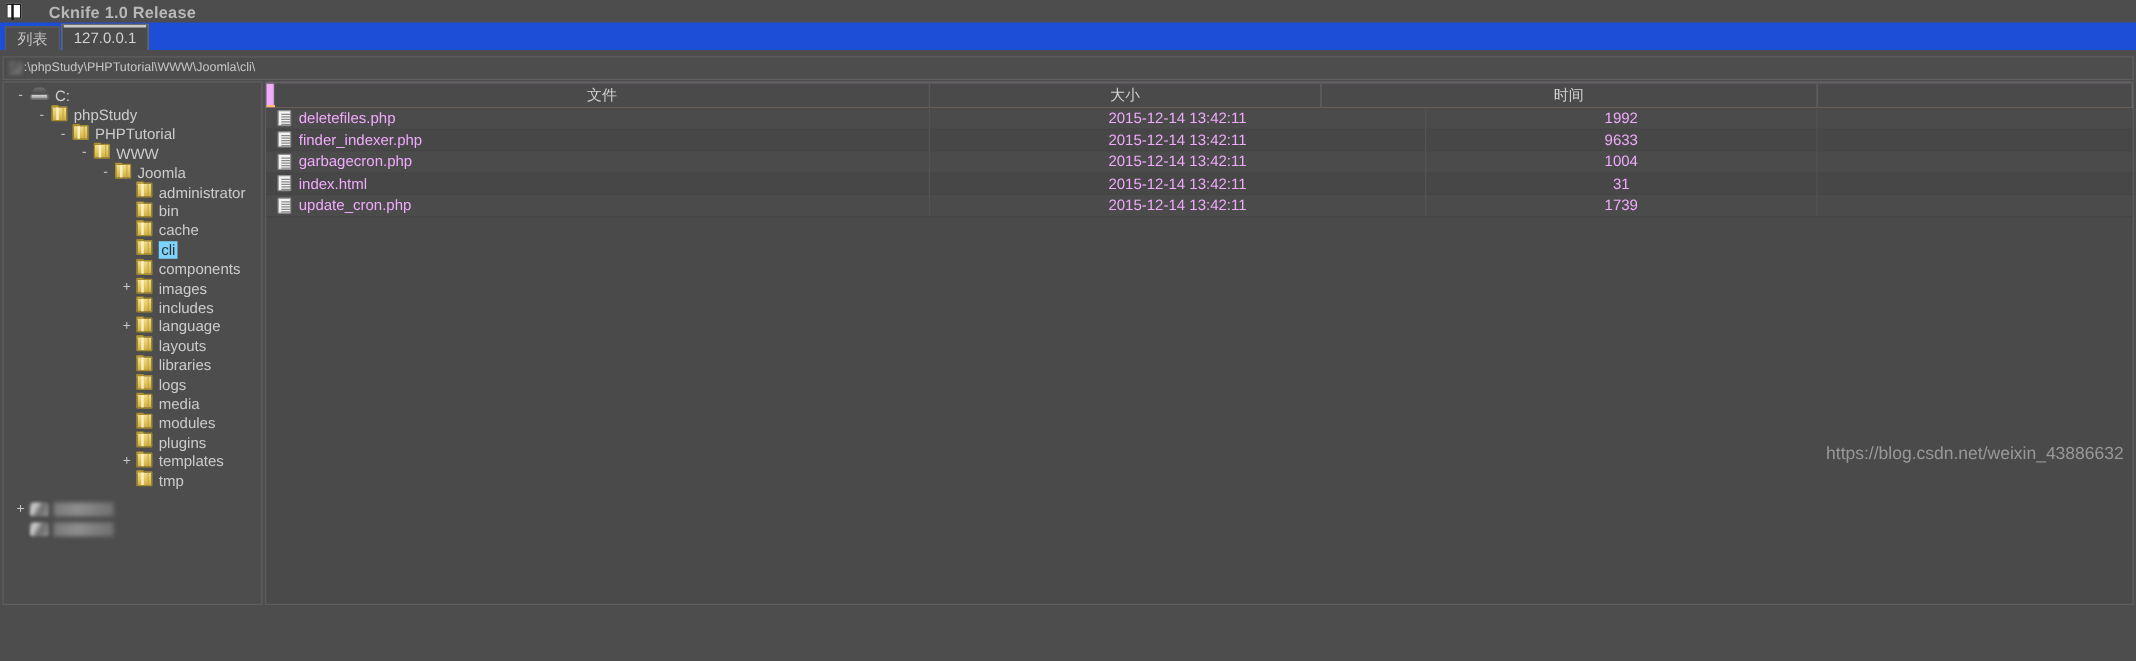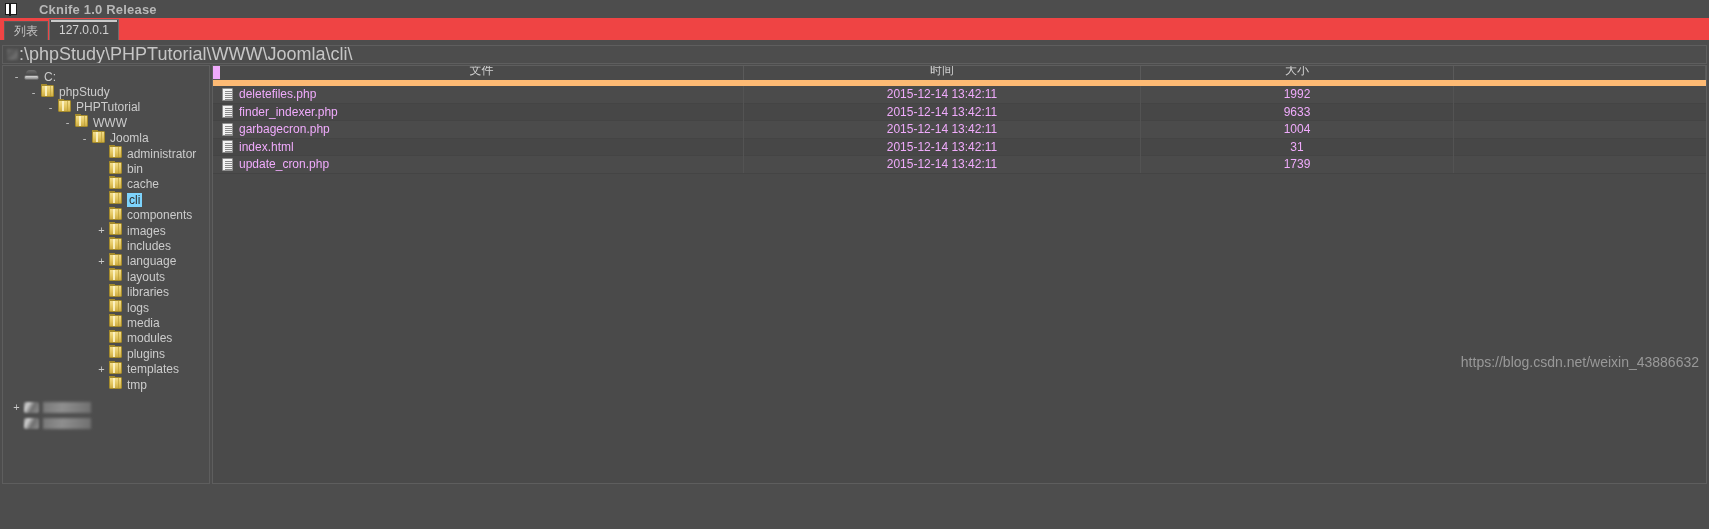--- a/index.html
+++ b/index.html
@@ -45,21 +45,21 @@
     font-size: 13px;
     font-weight: bold;
     letter-spacing: .2px;
     white-space: nowrap;
   }
 
   
   .tabstrip {
     position: absolute; left: 0; top: 18px;
     width: 1709px; height: 22px;
-    background: #ef4444;
+    background: #1d4ed8;
     display: flex; align-items: flex-end;
   }
   .tab {
     height: 19px;
     padding: 0 9px;
     display: flex; align-items: center;
     color: #c3c3c3;
     font-size: 12px;
     white-space: nowrap;
     background: #4d4d4d;
@@ -94,21 +94,21 @@
   }
   .addr-blur {
     width: 11px; height: 11px;
     margin-left: 4px; margin-right: 1px;
     background: linear-gradient(135deg, #6a6a6a, #585858 40%, #6f6f6f 70%, #575757);
     filter: blur(1.2px);
     flex: 0 0 auto;
   }
   .addr-text {
     color: #c6c6c6;
-    font-size: 18px;
+    font-size: 10px;
     white-space: nowrap;
   }
 
   
   .tree-pane {
     position: absolute; left: 2px; top: 65px;
     width: 208px; height: 419px;
     background: #4d4d4d;
     border: 1px solid #5e5e5e;
     overflow: hidden;
@@ -221,22 +221,21 @@
     position: absolute; left: 212px; top: 65px;
     width: 1495px; height: 419px;
     background: #4a4a4a;
     border: 1px solid #5e5e5e;
     overflow: hidden;
   }
   .lp-head {
     height: 20px;
     display: flex;
     background: #f0abfc;
-    border-bottom: 6px solid #fdba74;
-    align-items: flex-end;
+    border-bottom: 2px solid #fdba74;
   }
   .lp-head .hcell {
     display: flex; align-items: center; justify-content: center;
     color: #d2d2d2;
     font-size: 12px;
     border-right: 1px solid #5a5a5a;
     border-top: 1px solid #5a5a5a;
     background: #4a4a4a;
     height: 20px;
   }
@@ -488,22 +487,22 @@
           <span class="blurico"></span>
           <span class="blurlabel"></span>
         </div>
       </div>
   </div>
 
   <div class="list-pane">
     <div class="lp-head">
       <div class="hcorner"></div>
       <div class="hcell col-file">文件</div>
+      <div class="hcell col-size">大小</div>
       <div class="hcell col-time">时间</div>
-      <div class="hcell col-size">大小</div>
       <div class="hcell col-tail"></div>
     </div>
     <div class="rows" id="file-rows">
         <div class="frow">
           <div class="fc fc-gutter"></div>
           <div class="fc fc-name col-file">
             <span class="fileico"></span>
             <span class="ftext">deletefiles.php</span>
           </div>
           <div class="fc fc-time col-time">

